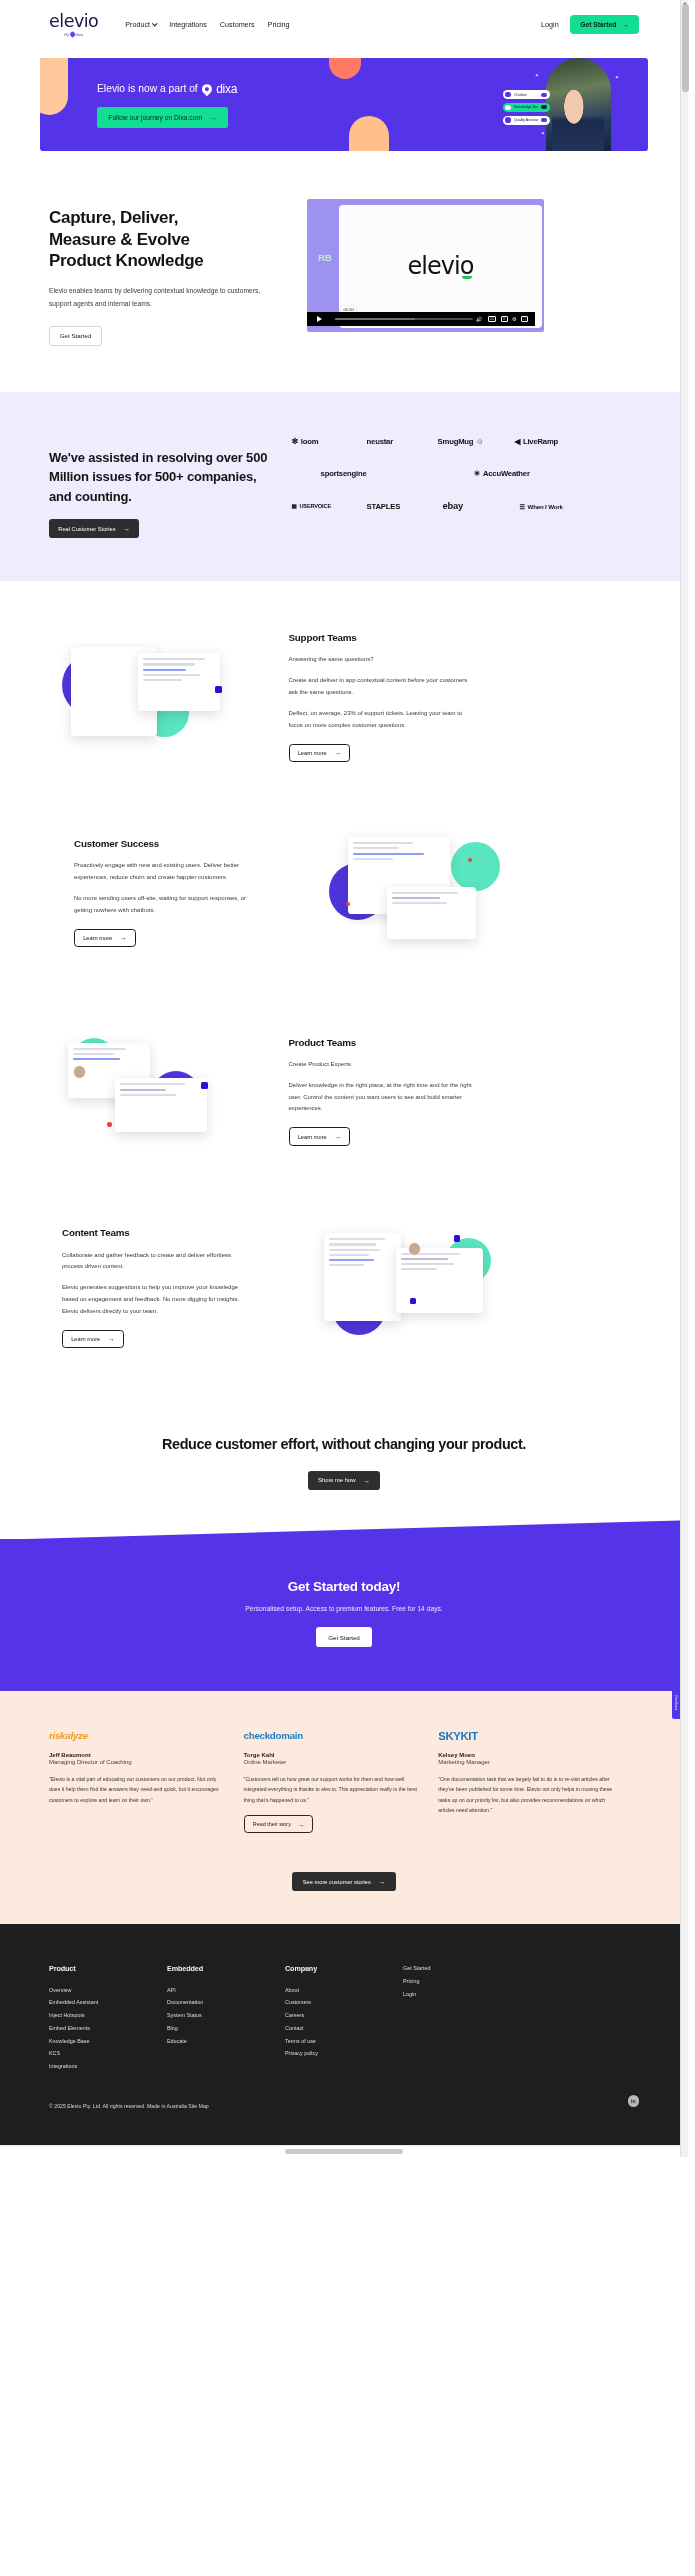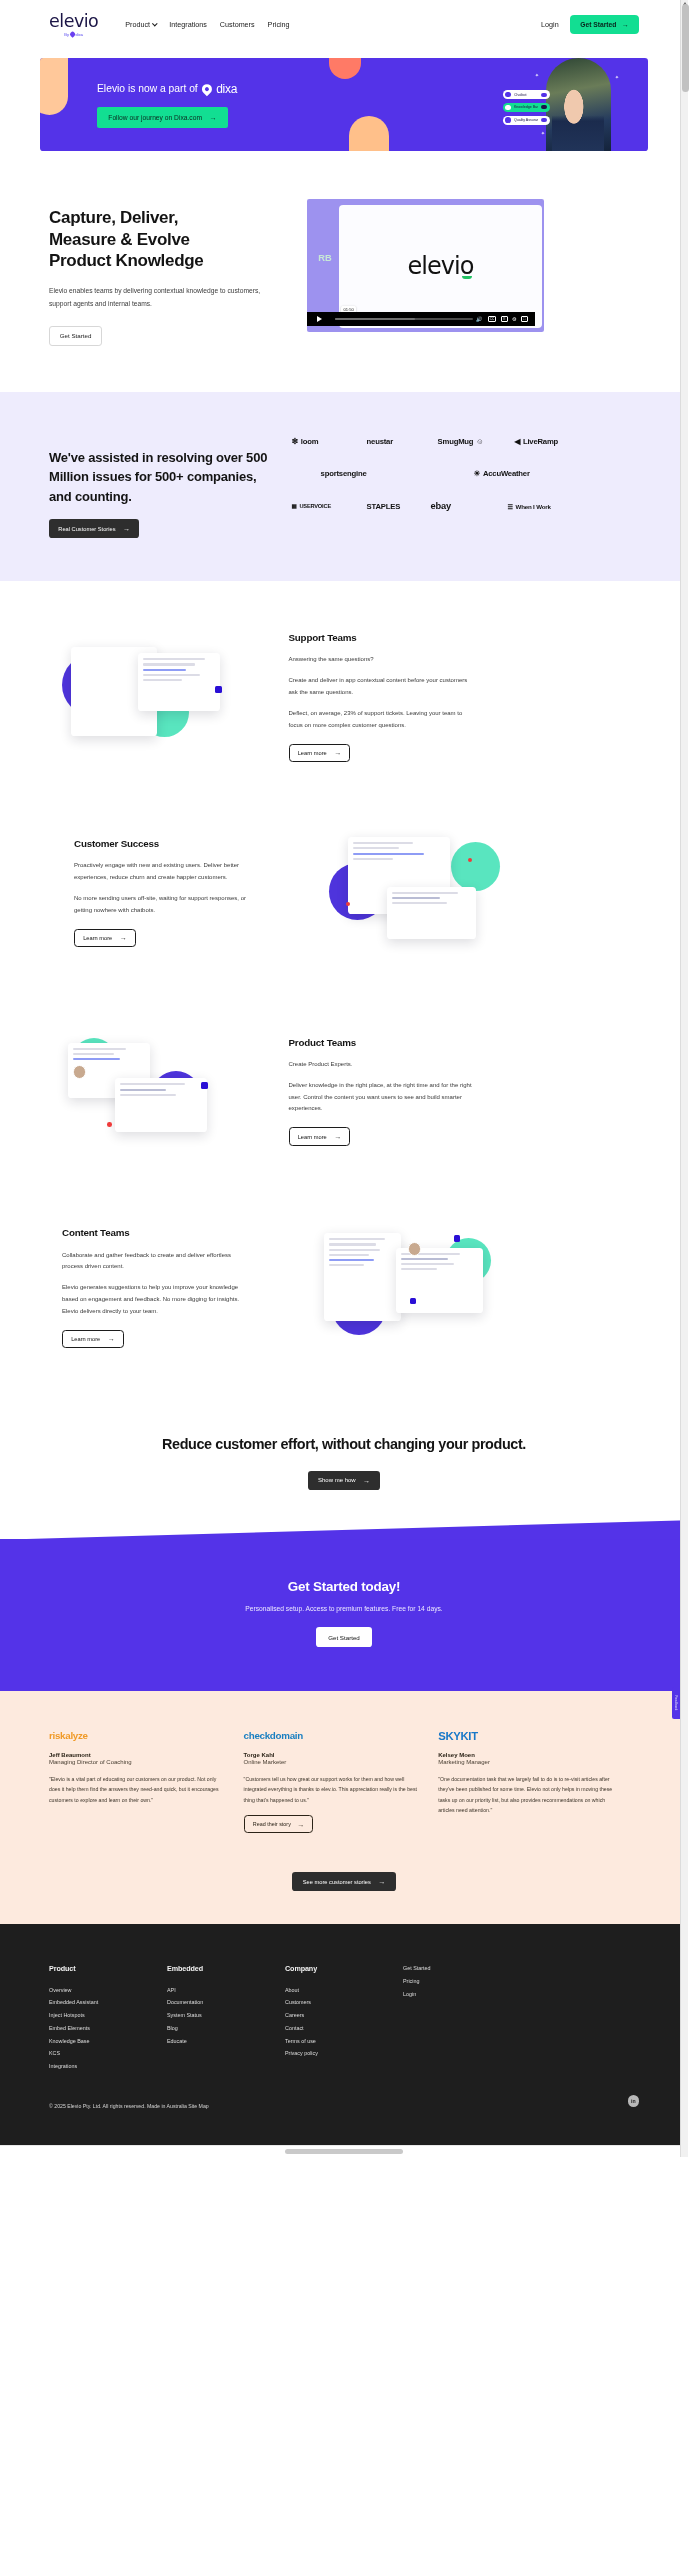--- a/index.html
+++ b/index.html
@@ -378,21 +378,21 @@
         <div class="logo-cell" style="padding-left:36px;">
           <span>☀</span>
           <span>AccuWeather</span>
         </div>
       </div>
       <div class="logo-row" style="margin-bottom:0;">
         <div class="logo-cell" style="width:75px; font-size:5.7px;">
           <span>▦</span>
           <span>USERVOICE</span>
         </div>
-        <div class="logo-cell" style="width:64px;">STAPLES</div>
+        <div class="logo-cell" style="width:76px;">STAPLES</div>
         <div class="logo-cell" style="width:77px; font-size:9.3px;">ebay</div>
         <div class="logo-cell" style="font-size:6.2px;">
           <span>☰</span>
           <span>When I Work</span>
         </div>
       </div>
     </div>
   </div>
 
   <div class="feature pad-a">
@@ -523,21 +523,21 @@
   <div class="cta-wrap">
     <div class="cta-title">Get Started today!</div>
     <div class="cta-sub">Personalised setup. Access to premium features. Free for 14 days.</div>
     <button class="btn-white">Get Started</button>
   </div>
 
   <div class="testi">
     <div class="testi-grid">
 
       <div class="testi-col">
-        <div class="testi-logo" style="color:#f09a27;">riskalyze</div>
+        <div class="testi-logo" style="color:#f09a27;font-style:italic;">riskalyze</div>
         <div class="t-name">Jeff Beaumont</div>
         <div class="t-role">Managing Director of Coaching</div>
         <div class="t-quote">"Elevio is a vital part of educating our customers on our product. Not only does it help them find the answers they need-and quick, but it encourages customers to explore and learn on their own."</div>
       </div>
 
       <div class="testi-col">
         <div class="testi-logo" style="color:#1a7fc1;">checkdomain</div>
         <div class="t-name">Torge Kahl</div>
         <div class="t-role">Online Marketer</div>
         <div class="t-quote">"Customers tell us how great our support works for them and how well integrated everything is thanks to elev.io. This appreciation really is the best thing that's happened to us."</div>

